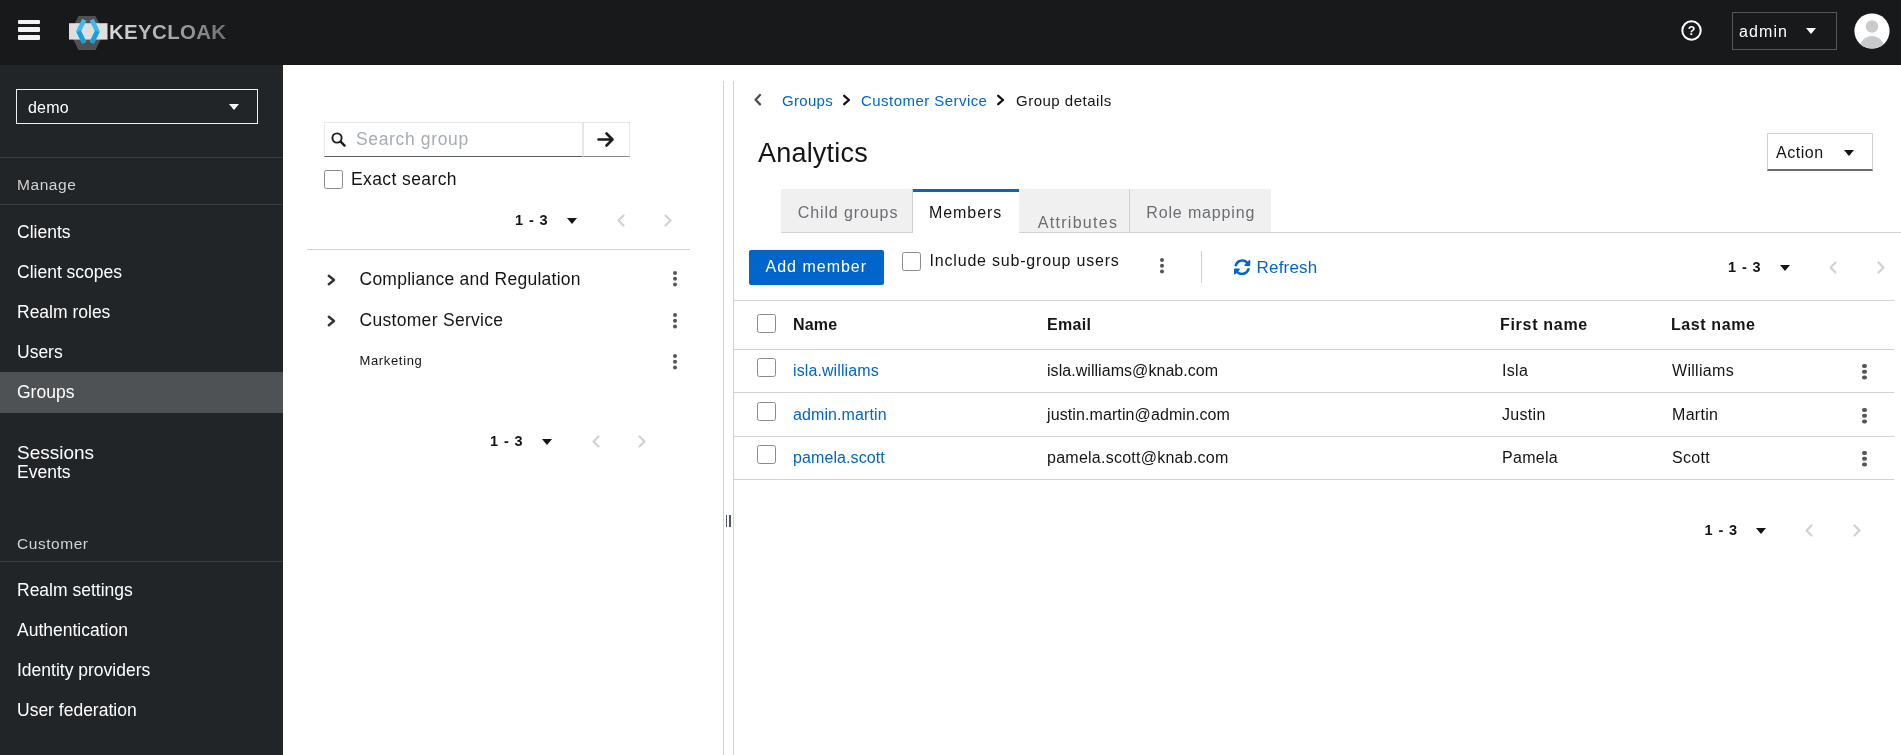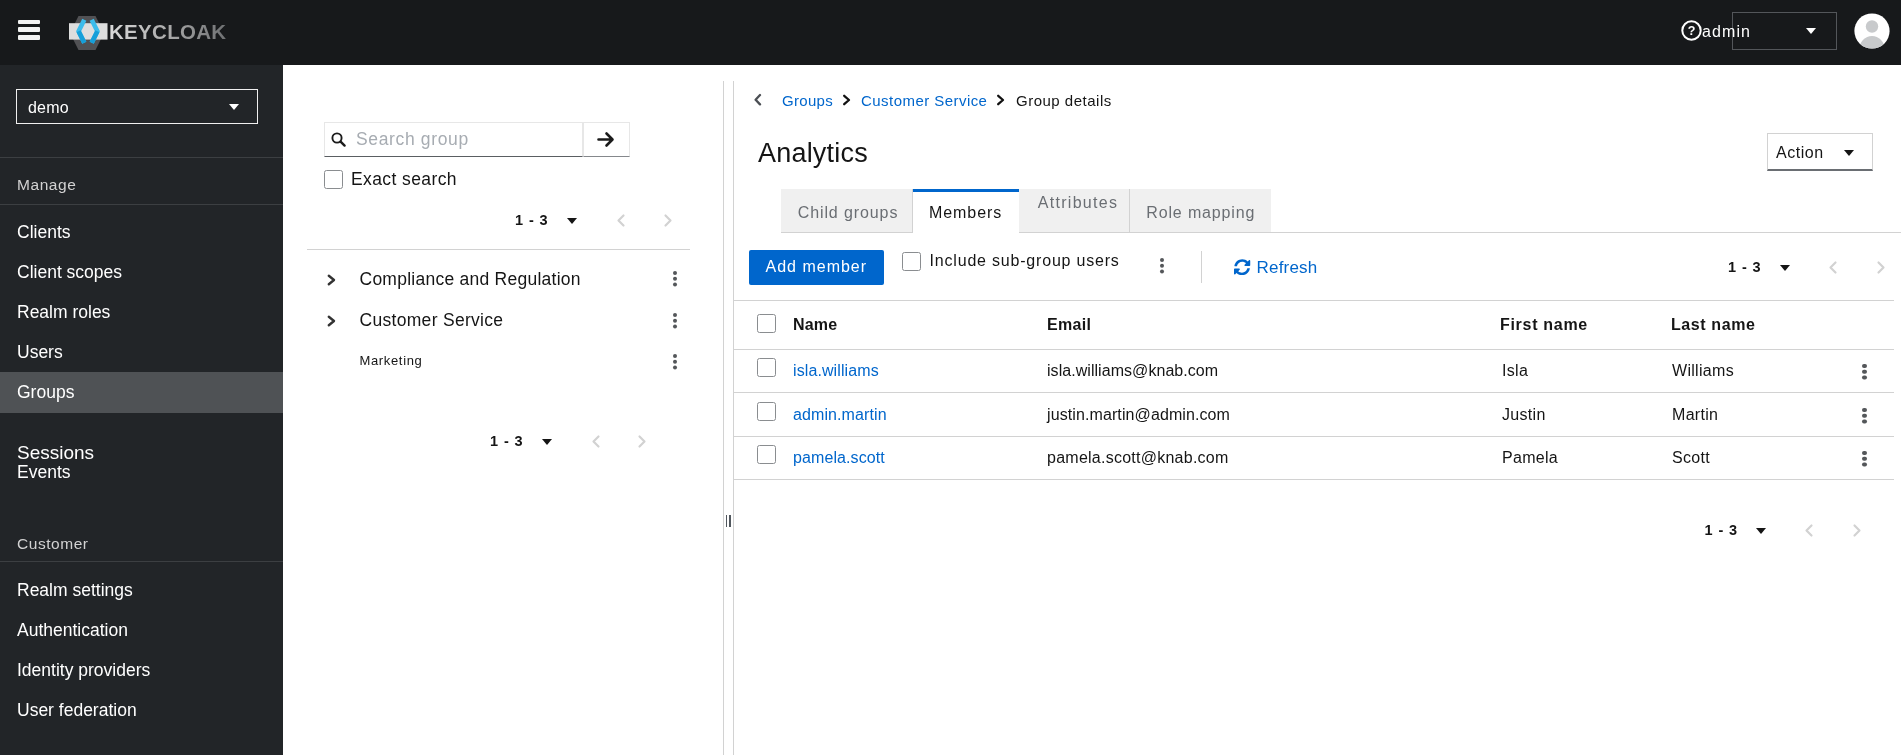--- a/index.html
+++ b/index.html
@@ -40,21 +40,21 @@
 <div class="t b" style="left:109px;top:21.5px;font-size:20.5px;letter-spacing:0.3px;
   background:linear-gradient(90deg,#dadada 0%,#ababab 50%,#6f7173 100%);
   -webkit-background-clip:text;background-clip:text;color:transparent">KEYCLOAK</div>
 
 <svg class="ico" style="left:1681px;top:20px" width="21" height="21" viewBox="0 0 21 21">
   <circle cx="10.5" cy="10.5" r="9.2" fill="none" stroke="#fefefe" stroke-width="2"></circle>
   <text x="10.5" y="15" font-family="Liberation Sans" font-size="12.5" font-weight="bold" fill="#fefefe" text-anchor="middle">?</text>
 </svg>
 
 <div style="position:absolute;left:1732px;top:12px;width:105px;height:38px;border:1px solid #53565a"></div>
-<div class="t w" style="left:1702px;top:23.5px;letter-spacing:1.1px">admin</div>
+<div class="t w" style="left:1739px;top:23.5px;letter-spacing:1.1px">admin</div>
 <div class="caret caretw" style="left:1806px;top:28px"></div>
 
 <svg class="ico" style="left:1854px;top:13px" width="36" height="36" viewBox="0 0 36 36">
   <defs>
         <clipPath id="avc">
           <circle cx="18" cy="18" r="17.6"></circle>
         </clipPath>
       </defs>
   <circle cx="18" cy="18" r="17.6" fill="#fff"></circle>
   <g clip-path="url(#avc)">
@@ -156,21 +156,21 @@
 <div class="t" style="left:1776px;top:144.6px;letter-spacing:0.55px">Action</div>
 <div class="caret" style="left:1843.5px;top:149.5px"></div>
 
 <div style="position:absolute;left:781px;top:189px;width:131.5px;height:42.5px;background:#f0f0f0;border-right:1px solid #d2d2d2"></div>
 <div style="position:absolute;left:1018.6px;top:189px;width:111.2px;height:42.5px;background:#f0f0f0;border-right:1px solid #d2d2d2"></div>
 <div style="position:absolute;left:1129.8px;top:189px;width:141.7px;height:42.5px;background:#f0f0f0"></div>
 <div class="hl" style="left:781px;top:231.5px;width:1120px"></div>
 <div style="position:absolute;left:912.5px;top:189px;width:106.1px;height:43.5px;background:#fff;border-top:3px solid #0066cc"></div>
 <div class="t gray" style="left:797.7px;top:204.6px;letter-spacing:0.9px">Child groups</div>
 <div class="t" style="left:929.1px;top:204.6px;letter-spacing:0.9px">Members</div>
-<div class="t gray" style="left:1037.7px;top:195px;letter-spacing:1.3px">Attributes</div>
+<div class="t gray" style="left:1037.7px;top:215px;letter-spacing:1.3px">Attributes</div>
 <div class="t gray" style="left:1146.3px;top:204.6px;letter-spacing:0.85px">Role mapping</div>
 
 <div style="position:absolute;left:749.4px;top:250px;width:135px;height:34.5px;background:#0066cc;border-radius:2px"></div>
 <div class="t w" style="left:765.5px;top:259.3px;letter-spacing:1.0px">Add member</div>
 <div class="cb" style="left:901.8px;top:251.8px"></div>
 <div class="t" style="left:929.6px;top:253.4px;letter-spacing:0.8px">Include sub-group users</div>
 <div class="kebab" style="left:1160.3px;top:257.6px"></div>
 <div class="vl" style="left:1201px;top:251px;height:32px"></div>
 <svg class="ico" style="left:1234px;top:258.8px" width="16.5" height="16.5" viewBox="0 0 512 512">
   <path fill="#0066cc" d="M370.72 133.28C339.458 104.008 298.888 87.962 255.848 88c-77.458.068-144.328 53.178-162.791 126.85-1.344 5.363-6.122 9.15-11.651 9.15H24.103c-7.498 0-13.194-6.807-11.807-14.176C33.933 94.924 134.813 8 256 8c66.448 0 126.791 26.136 171.315 68.685L463.03 40.97C478.149 25.851 504 36.559 504 57.941V192c0 13.255-10.745 24-24 24H345.941c-21.382 0-32.09-25.851-16.971-40.971l41.75-41.749zM24 296h134.059c21.382 0 32.09 25.851 16.971 40.971l-41.75 41.75c31.262 29.273 71.835 45.319 114.876 45.28 77.418-.07 144.315-53.144 162.787-126.849 1.344-5.363 6.122-9.15 11.651-9.15h57.304c7.498 0 13.194 6.807 11.807 14.176C469.067 417.076 368.187 504 247 504c-66.448 0-126.791-26.136-171.315-68.685L39.97 471.03C24.851 486.149 0 475.441 0 454.059V320c0-13.255 10.745-24 24-24z"></path>

